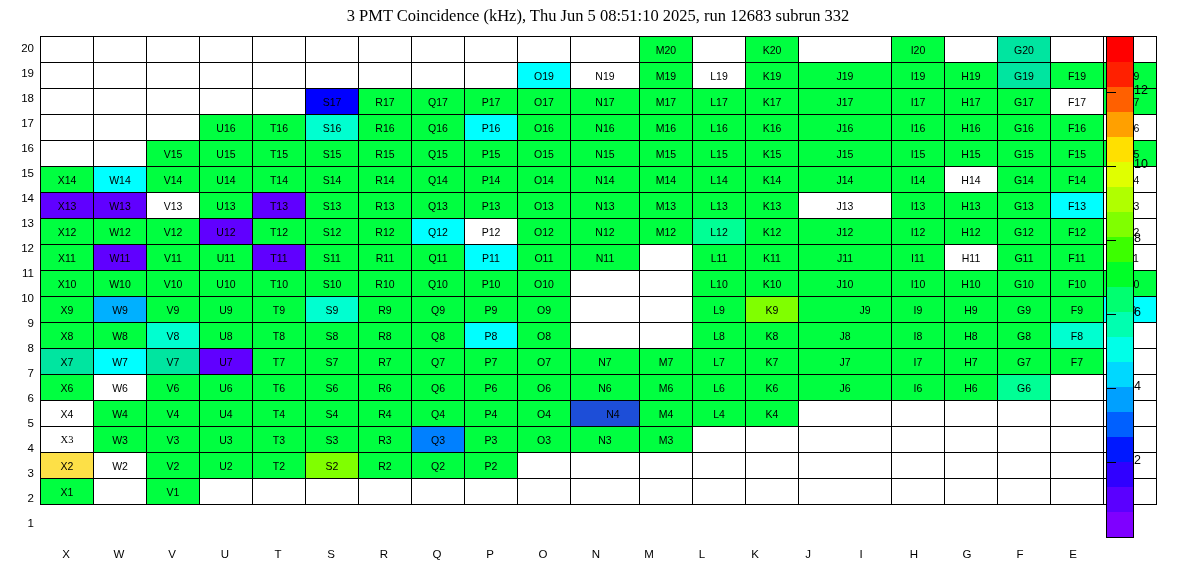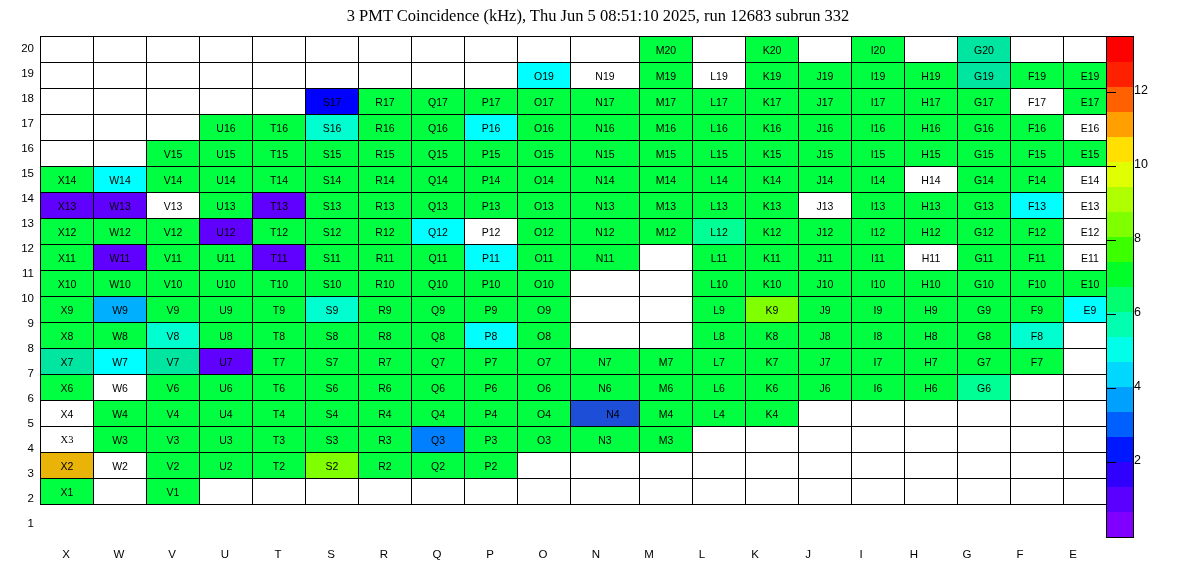--- a/index.html
+++ b/index.html
@@ -256,21 +256,21 @@
             <td style="background: rgb(0, 255, 64);">T9</td>
             <td style="background: rgb(0, 255, 208);">S9</td>
             <td style="background: rgb(0, 255, 64);">R9</td>
             <td style="background: rgb(0, 255, 64);">Q9</td>
             <td style="background: rgb(0, 255, 64);">P9</td>
             <td style="background: rgb(0, 255, 64);">O9</td>
             <td class="empty"></td>
             <td class="empty"></td>
             <td style="background: rgb(0, 255, 64);">L9</td>
             <td style="background: rgb(128, 255, 0);">K9</td>
-            <td style="background: rgb(0, 255, 64);">J9</td>
+            <td style="background: rgb(0, 255, 64); padding-left: 40px;">J9</td>
             <td style="background: rgb(0, 255, 64);">I9</td>
             <td style="background: rgb(0, 255, 64);">H9</td>
             <td style="background: rgb(0, 255, 64);">G9</td>
             <td style="background: rgb(0, 255, 64);">F9</td>
             <td style="background: rgb(0, 255, 255);">E9</td>
           </tr>
           <tr>
             <td style="background: rgb(0, 255, 64);">X8</td>
             <td style="background: rgb(0, 255, 64);">W8</td>
             <td style="background: rgb(0, 255, 208);">V8</td>
@@ -374,21 +374,21 @@
             <td class="empty"></td>
             <td class="empty"></td>
             <td class="empty"></td>
             <td class="empty"></td>
             <td class="empty"></td>
             <td class="empty"></td>
             <td class="empty"></td>
             <td class="empty"></td>
           </tr>
           <tr>
-            <td style="background: #eab308;">X2</td>
+            <td style="background: #fde047;">X2</td>
             <td style="background: rgb(255, 255, 255);">W2</td>
             <td style="background: rgb(0, 255, 64);">V2</td>
             <td style="background: rgb(0, 255, 64);">U2</td>
             <td style="background: rgb(0, 255, 64);">T2</td>
             <td style="background: rgb(128, 255, 0);">S2</td>
             <td style="background: rgb(0, 255, 64);">R2</td>
             <td style="background: rgb(0, 255, 64);">Q2</td>
             <td style="background: rgb(0, 255, 64);">P2</td>
             <td class="empty"></td>
             <td class="empty"></td>

